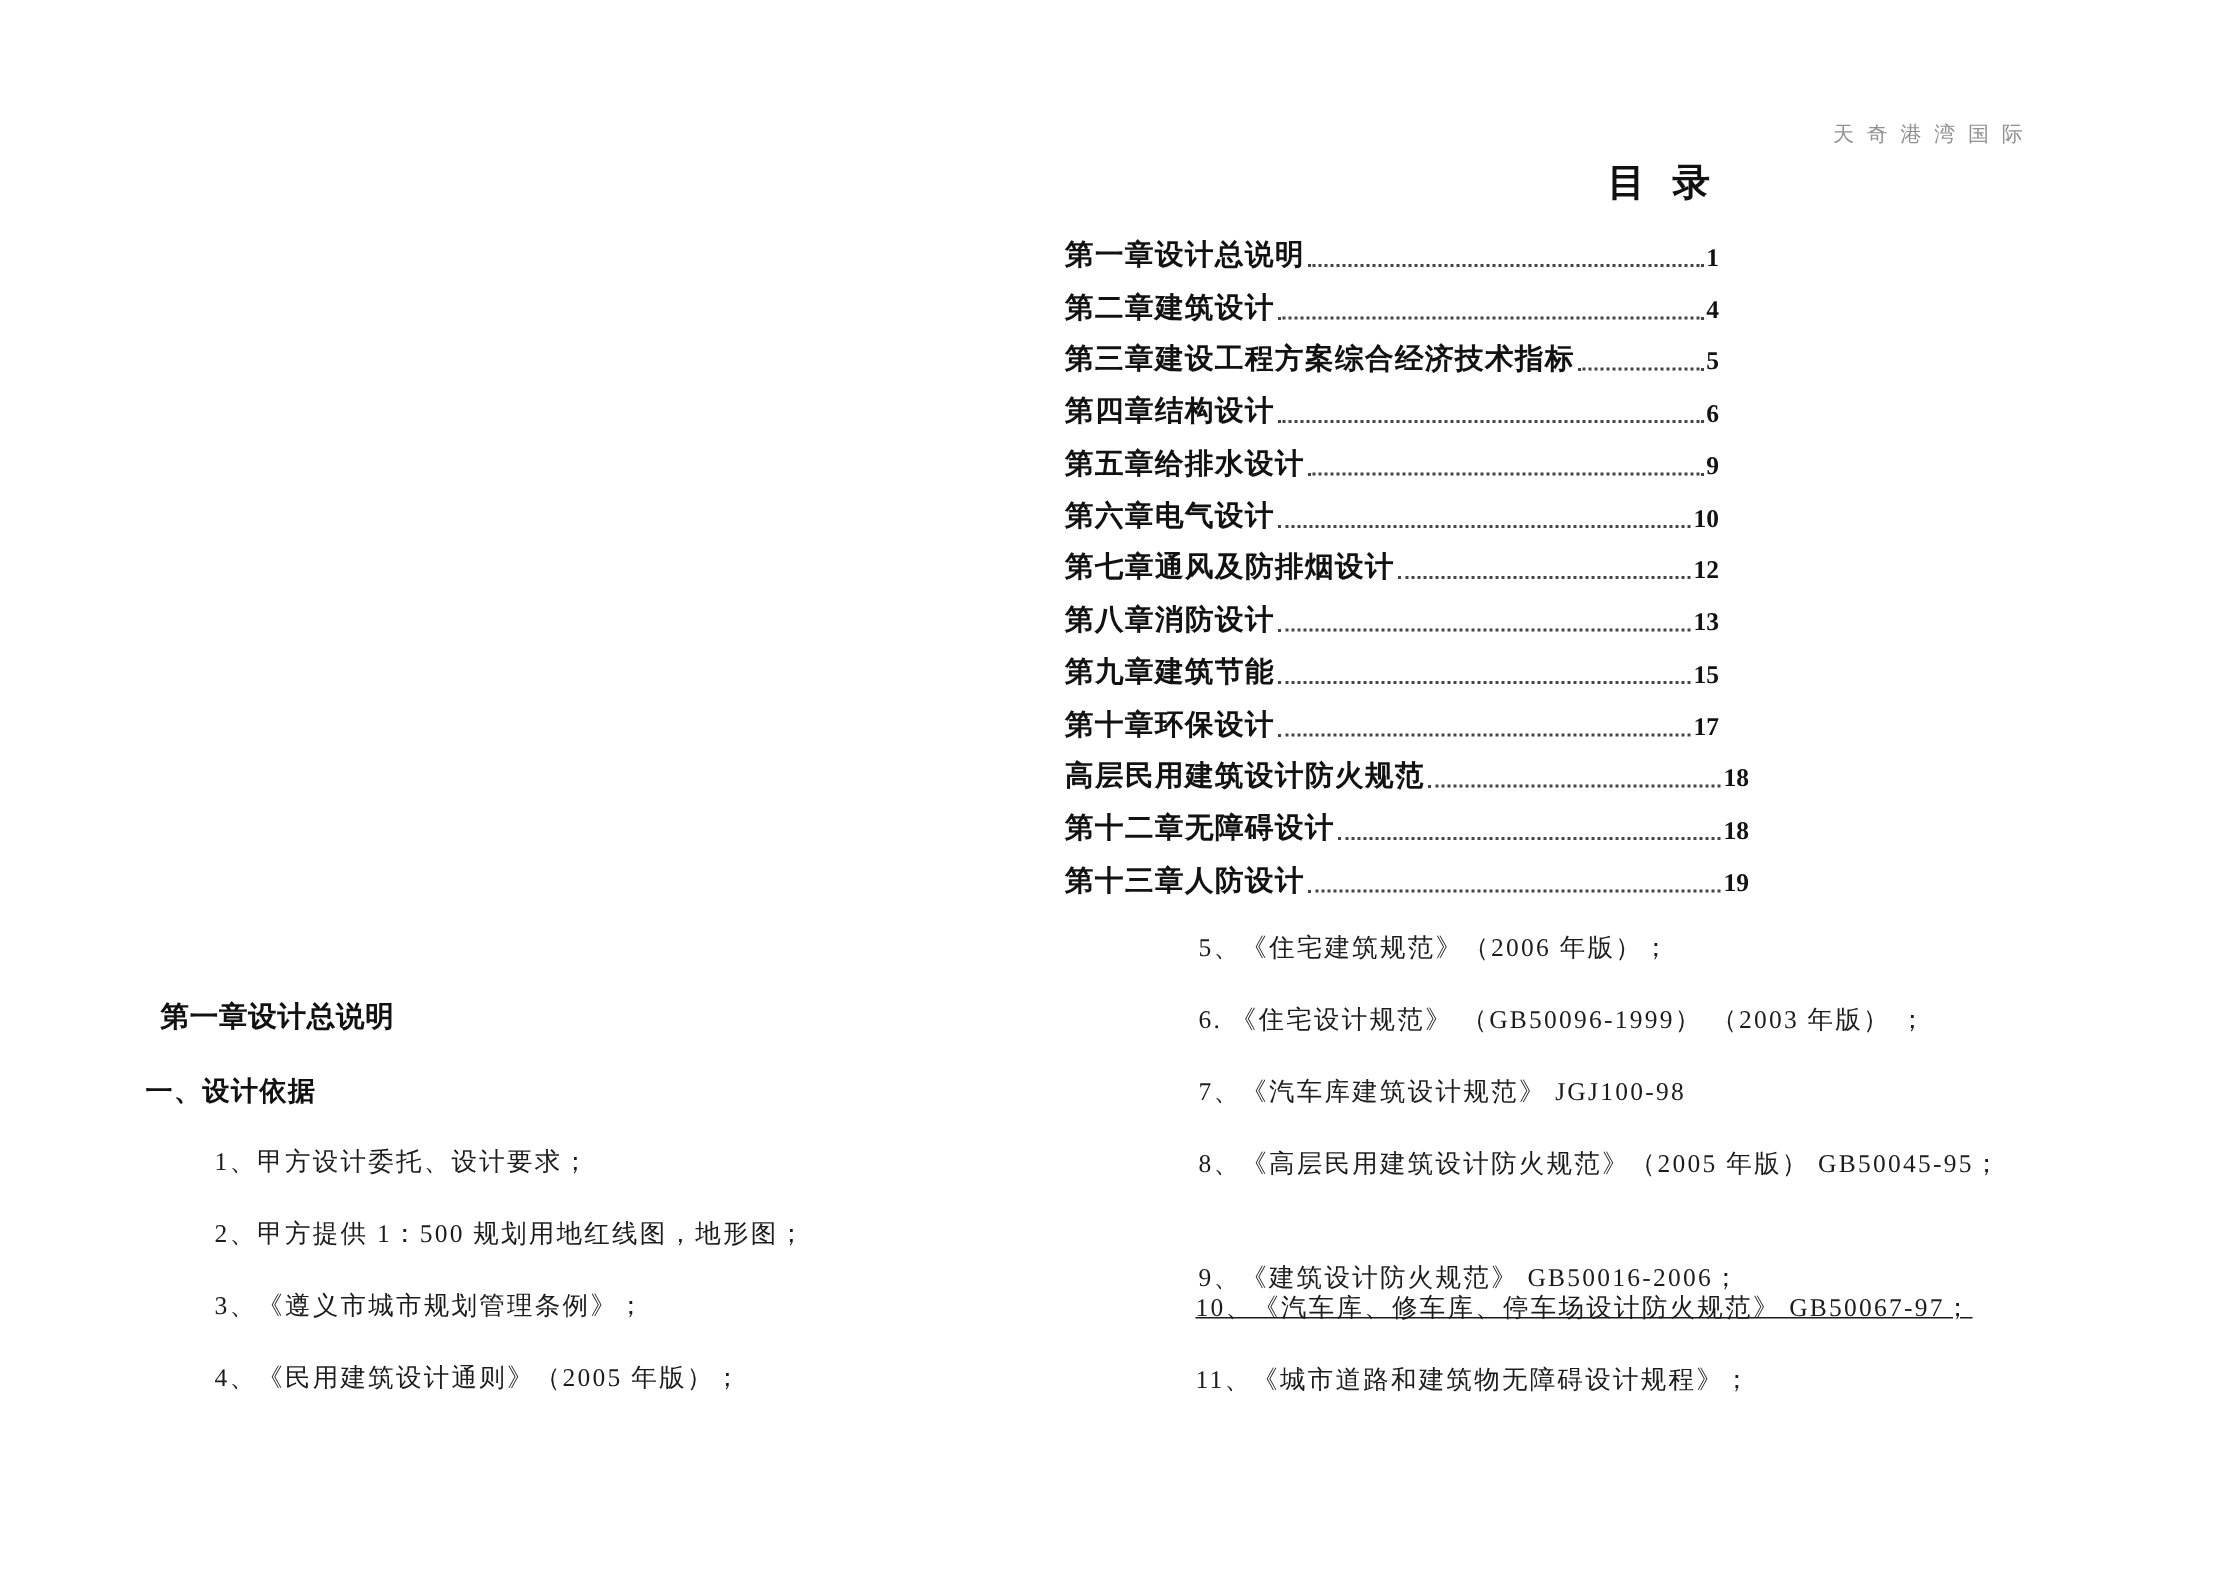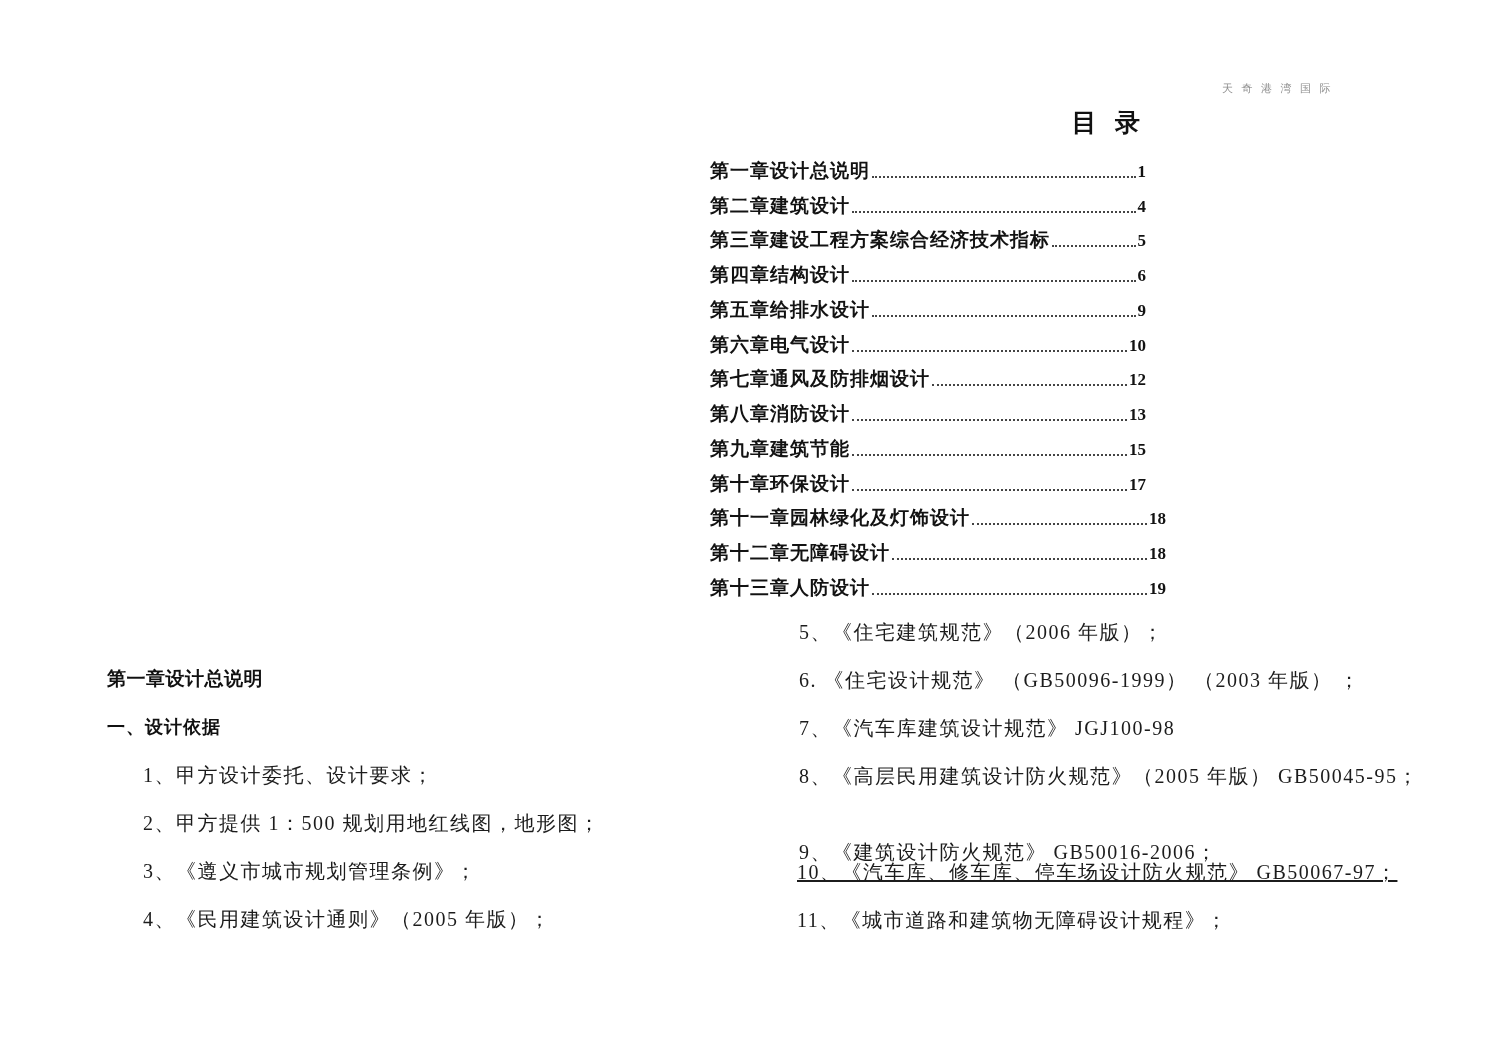--- a/index.html
+++ b/index.html
@@ -11,21 +11,21 @@
     background: #ffffff;
     overflow: hidden;
     font-family: "Liberation Serif", "DejaVu Serif", serif;
     color: #1c1c1c;
   }
   .brand {
     position: absolute;
     left: 1222px;
     top: 81px;
     font-family: "Liberation Sans", "DejaVu Sans", sans-serif;
-    font-size: 11px;
+    font-size: 14px;
     letter-spacing: 8.5px;
     color: #909090;
     white-space: nowrap;
   }
   .toc {
     position: absolute;
     left: 710px;
     top: 108px;
     width: 436px;
   }
@@ -64,21 +64,21 @@
   }
   .toc-page {
     font-size: 17px;
     font-weight: 700;
     line-height: 1;
     color: #121212;
   }
   .line {
     position: absolute;
     white-space: nowrap;
-    font-size: 20px;
+    font-size: 17px;
     letter-spacing: 1.5px;
     line-height: 22px;
     color: #1c1c1c;
   }
   .h-chapter {
     font-size: 19px;
     font-weight: 700;
     letter-spacing: 0.5px;
     color: #111111;
   }
@@ -143,38 +143,38 @@
       <span class="toc-label">第九章建筑节能</span>
       <span class="toc-dots"></span>
       <span class="toc-page">15</span>
     </div>
     <div class="toc-row">
       <span class="toc-label">第十章环保设计</span>
       <span class="toc-dots"></span>
       <span class="toc-page">17</span>
     </div>
     <div class="toc-row wide">
-      <span class="toc-label">第十一章园林绿化及灯饰设计</span>
+      <span class="toc-label">高层民用建筑设计防火规范</span>
       <span class="toc-dots"></span>
       <span class="toc-page">18</span>
     </div>
     <div class="toc-row wide">
       <span class="toc-label">第十二章无障碍设计</span>
       <span class="toc-dots"></span>
       <span class="toc-page">18</span>
     </div>
     <div class="toc-row wide">
       <span class="toc-label">第十三章人防设计</span>
       <span class="toc-dots"></span>
       <span class="toc-page">19</span>
     </div>
   </div>
 
   <div class="line h-chapter" style="left:107px; top:668px;">第一章设计总说明</div>
-  <div class="line h-section" style="left:107px; top:716px;">一、设计依据</div>
+  <div class="line h-section" style="left:97px; top:716px;">一、设计依据</div>
   <div class="line" style="left:143px; top:764px;">1、甲方设计委托、设计要求；</div>
   <div class="line" style="left:143px; top:812px;">2、甲方提供 1：500 规划用地红线图，地形图；</div>
   <div class="line" style="left:143px; top:860px;">3、《遵义市城市规划管理条例》；</div>
   <div class="line" style="left:143px; top:908px;">4、《民用建筑设计通则》（2005 年版）；</div>
 
   <div class="line" style="left:799px; top:621px;">5、《住宅建筑规范》（2006 年版）；</div>
   <div class="line" style="left:799px; top:669px;">6. 《住宅设计规范》 （GB50096-1999） （2003 年版） ；</div>
   <div class="line" style="left:799px; top:717px;text-align:center;">7、《汽车库建筑设计规范》 JGJ100-98</div>
   <div class="line" style="left:799px; top:765px;">8、《高层民用建筑设计防火规范》（2005 年版） GB50045-95；</div>
   <div class="line" style="left:799px; top:813px;margin-top:28px;">9、《建筑设计防火规范》 GB50016-2006；</div>

